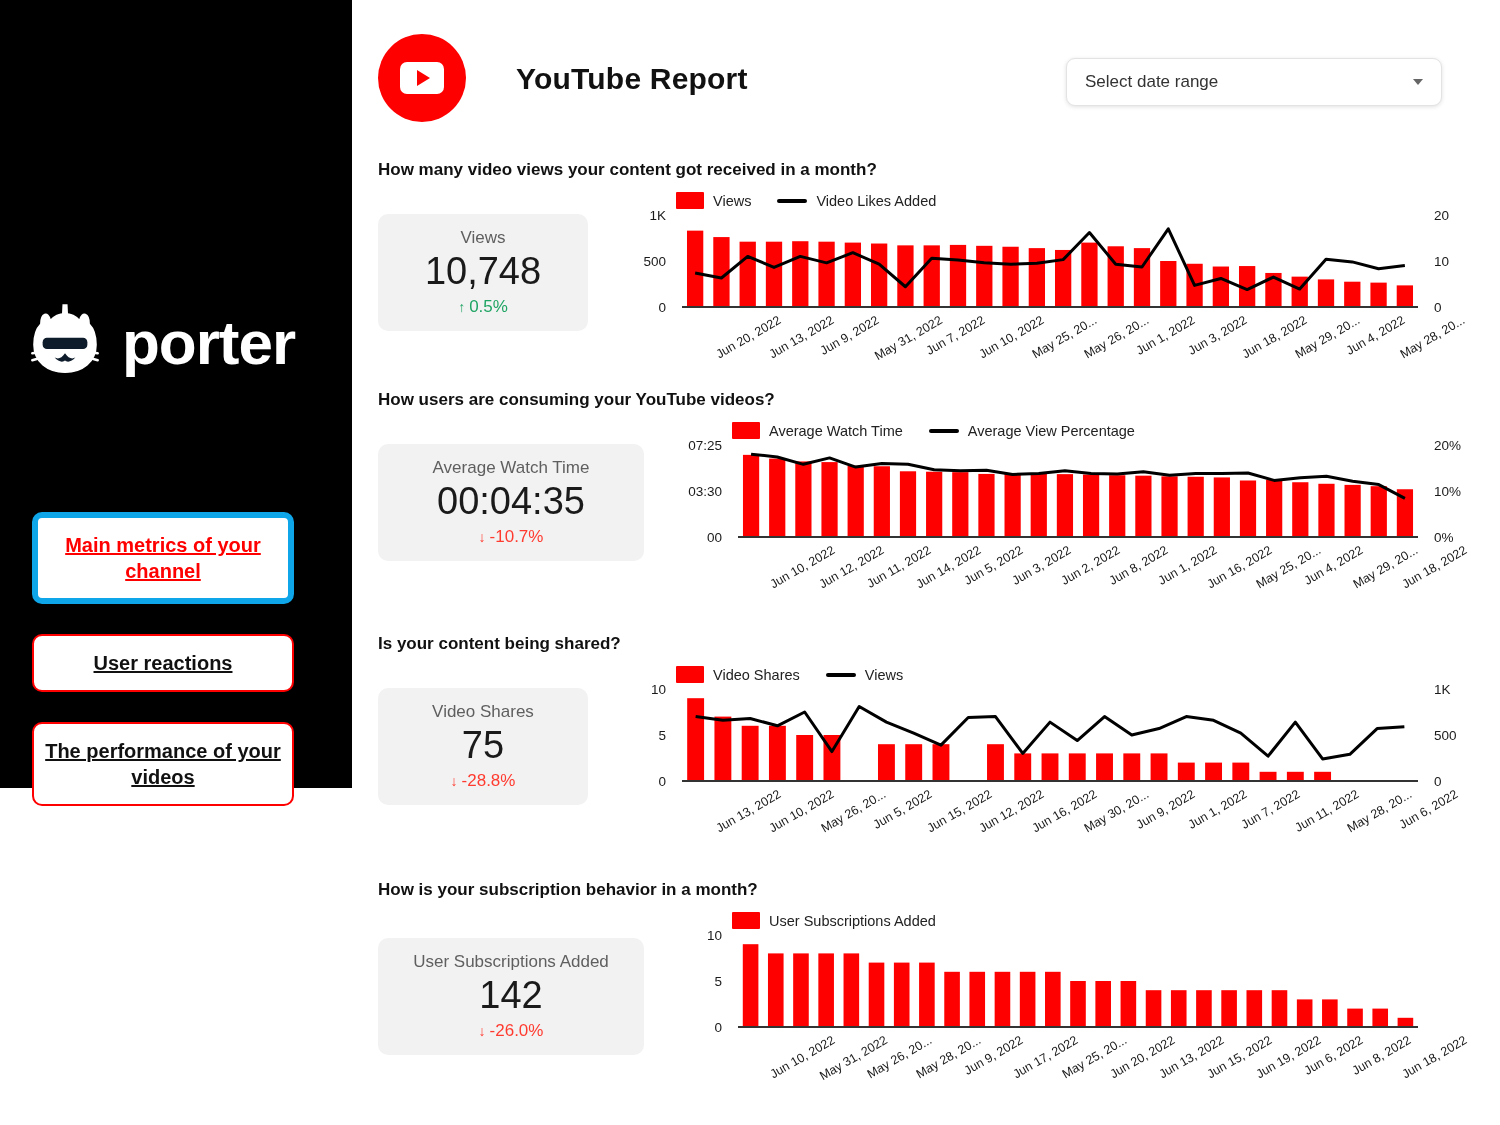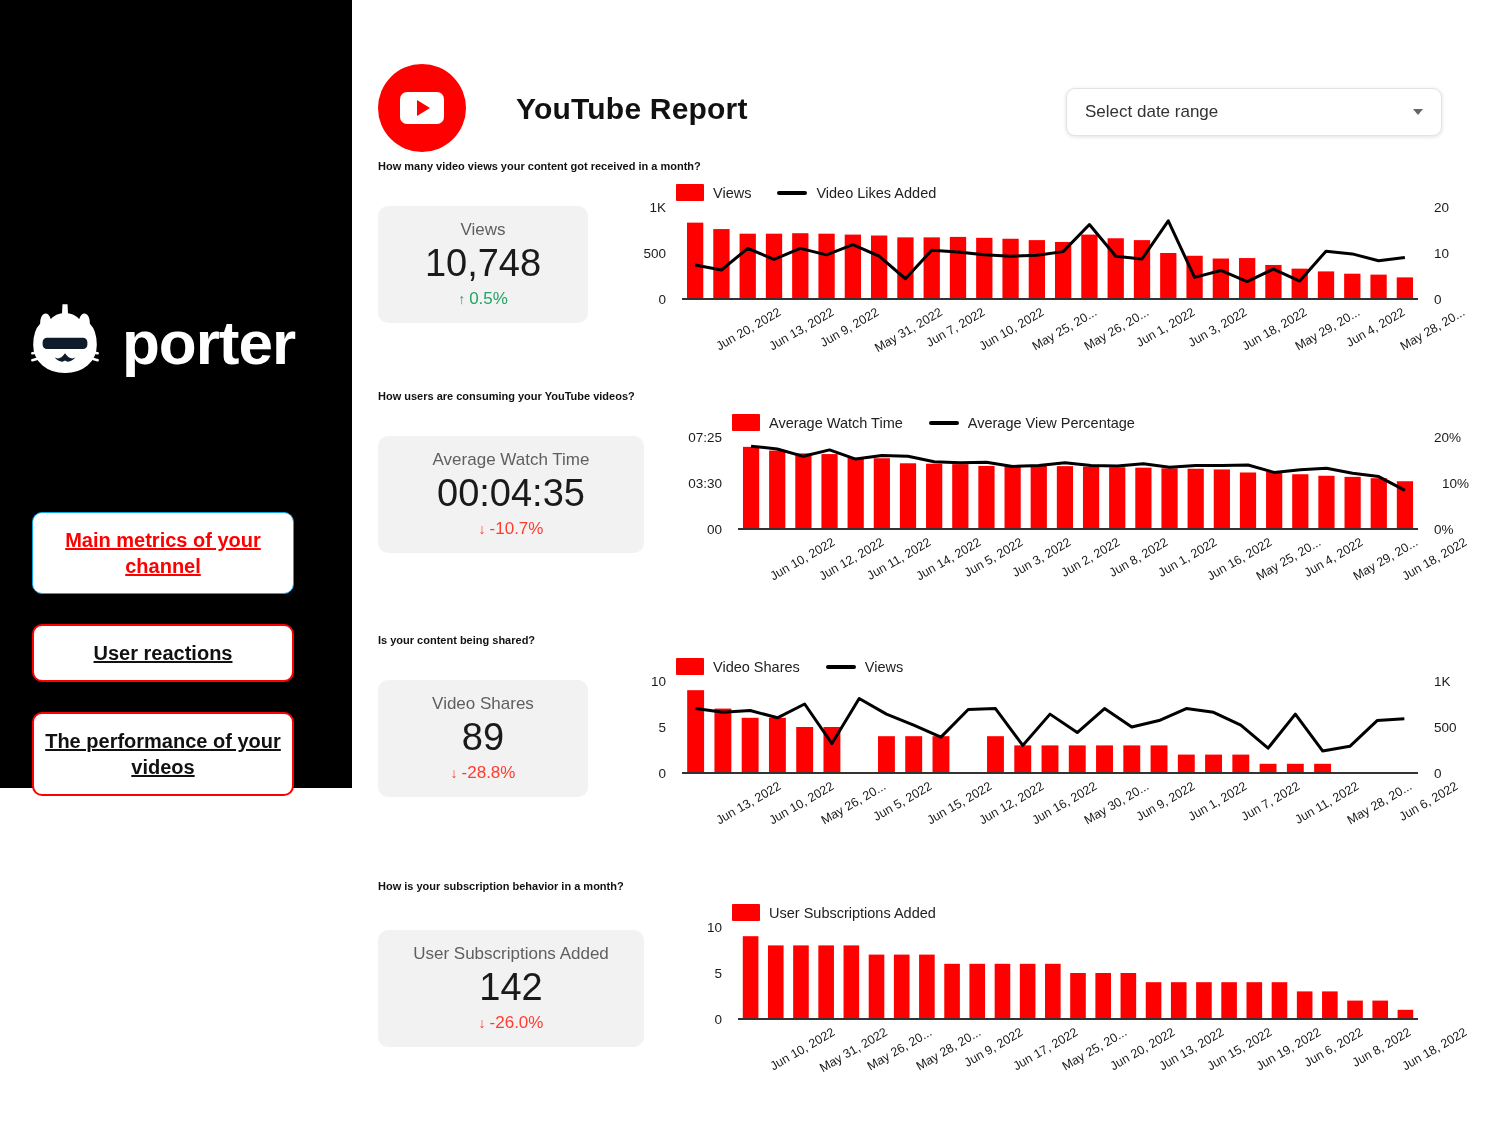--- a/index.html
+++ b/index.html
@@ -32,27 +32,27 @@
     background: #ffffff;
     border-radius: 10px;
     text-align: center;
     padding: 14px 10px;
     margin-bottom: 30px;
     font-size: 20px; font-weight: 700;
     line-height: 1.3;
     text-decoration: underline;
     cursor: pointer;
   }
-  .nav-item.active { color: #ff0000; border: 1px solid #0ea5e9; }
+  .nav-item.active { color: #ff0000; border: 6px solid #0ea5e9; }
   .nav-item.plain  { color: #111111; border: 2px solid #ff0000; }
 
   
   .main { flex: 1; position: relative; background: #ffffff; }
 
-  .header { position: absolute; top: 64px; left: 26px; right: 40px; height: 90px; }
+  .header { position: absolute; top: 34px; left: 26px; right: 40px; height: 90px; }
   .yt-logo {
     position: absolute; left: 0; top: 0;
     width: 88px; height: 88px; border-radius: 50%;
     background: #ff0000; display: flex; align-items: center; justify-content: center;
   }
   .yt-logo .plate {
     width: 44px; height: 32px; background: #ffffff; border-radius: 7px;
     display: flex; align-items: center; justify-content: center;
   }
   .yt-logo .tri {
@@ -73,21 +73,21 @@
     box-shadow: 0 1px 4px rgba(0,0,0,.12);
     display: flex; align-items: center; padding: 0 18px;
     cursor: pointer;
   }
   .date-select .label { font-size: 17px; color: #333333; flex: 1; }
   .caret { width: 0; height: 0; border-left: 5px solid transparent;
            border-right: 5px solid transparent; border-top: 6px solid #666666; }
 
   .section { position: absolute; left: 26px; right: 30px; }
   .section-q {
-    font-size: 11px; font-weight: 700; color: #111111;
+    font-size: 17px; font-weight: 700; color: #111111;
     margin-bottom: 12px;
   }
   .section-body { display: flex; align-items: flex-start; }
 
   .kpi {
     background: #f2f2f2; border-radius: 10px;
     width: 210px; min-height: 106px;
     display: flex; flex-direction: column; align-items: center; justify-content: center;
     padding: 14px 10px;
     flex: 0 0 auto;
@@ -328,21 +328,21 @@
                   <rect x="580.35" y="38.77" width="16.22" height="53.23" fill="#ff0000"></rect>
                   <rect x="606.51" y="39.87" width="16.22" height="52.13" fill="#ff0000"></rect>
                   <rect x="632.66" y="41.18" width="16.22" height="50.82" fill="#ff0000"></rect>
                   <rect x="658.82" y="44.25" width="16.22" height="47.75" fill="#ff0000"></rect>
                   <polyline points="13.08,9.20 39.23,11.96 65.38,19.32 91.54,12.88 117.69,22.08 143.85,18.40 170.00,19.32 196.15,24.84 222.31,25.76 248.46,25.30 274.62,29.44 300.77,28.52 326.92,25.76 353.08,28.52 379.23,28.98 405.38,26.68 431.54,30.36 457.69,28.52 483.85,28.52 510.00,28.06 536.15,35.42 562.31,32.66 588.46,31.28 614.62,36.34 640.77,39.56 666.92,53.36" fill="none" stroke="#000000" stroke-width="3" stroke-linejoin="round"></polyline>
                   <line x1="0" y1="92" x2="680" y2="92" stroke="#333" stroke-width="2"></line>
                 </svg>
               </div>
             <div class="axis-r">
                 <div class="tick" style="top: 92px;">0%</div>
-                <div class="tick" style="top: 46px; margin-left: 8px;">10%</div>
+                <div class="tick" style="top: 46px;">10%</div>
                 <div class="tick" style="top: 0px;">20%</div>
               </div>
           </div>
           <div class="xlabels" id="xl1" style="top: 117px;">
               <div class="xlab" style="left: 20.2857px;">Jun 10, 2022</div>
               <div class="xlab" style="left: 68.8571px;">Jun 12, 2022</div>
               <div class="xlab" style="left: 117.429px;">Jun 11, 2022</div>
               <div class="xlab" style="left: 166px;">Jun 14, 2022</div>
               <div class="xlab" style="left: 214.571px;">Jun 5, 2022</div>
               <div class="xlab" style="left: 263.143px;">Jun 3, 2022</div>
@@ -357,21 +357,21 @@
             </div>
         </div>
       </div>
     </div>
 
     <div class="section" id="sec2" style="top:634px;">
       <div class="section-q">Is your content being shared?</div>
       <div class="section-body">
         <div class="kpi" style="margin-top:22px;">
           <div class="kpi-label">Video Shares</div>
-          <div class="kpi-value">89</div>
+          <div class="kpi-value">75</div>
           <div class="kpi-delta down">
             <span class="arrow">↓</span>
             <span>-28.8%</span>
           </div>
         </div>
         <div class="chart-wrap">
           <div class="legend">
             <span class="legend-item">
               <span class="swatch-bar"></span>
               <span>Video Shares</span>

